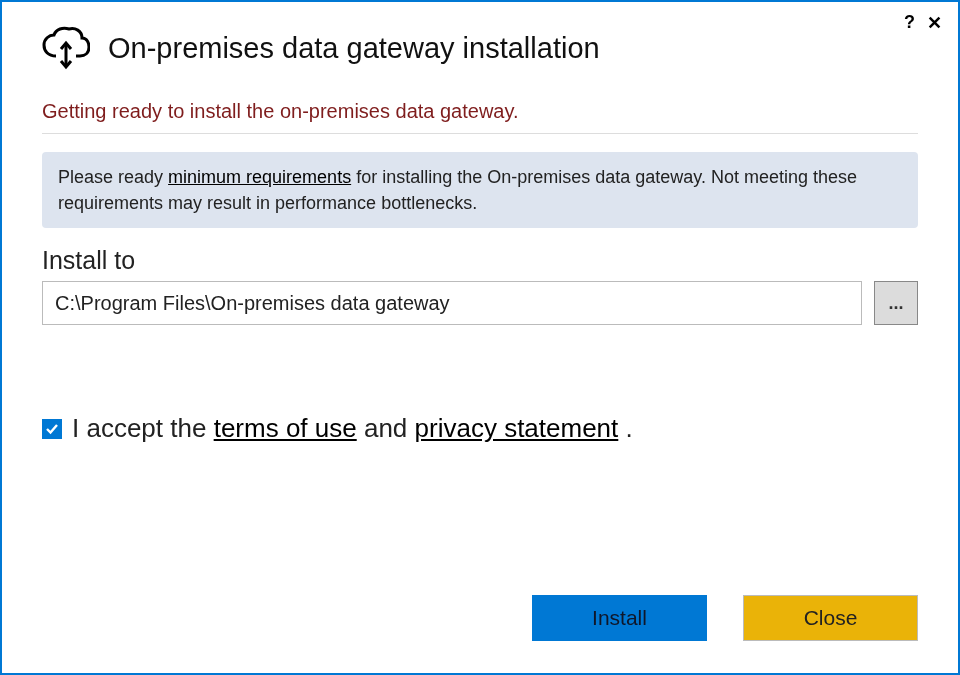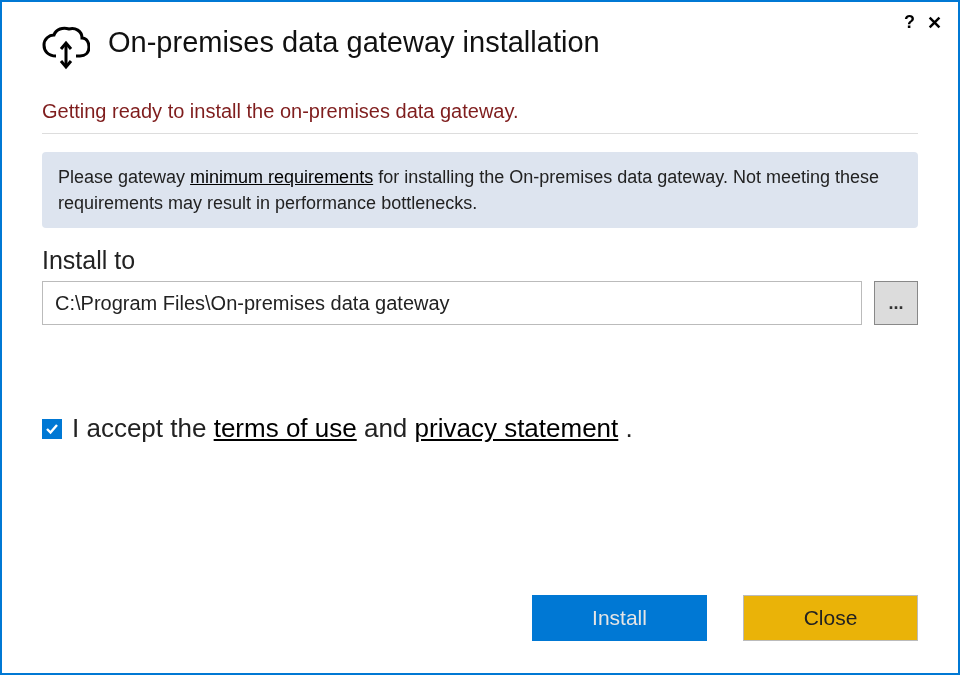--- a/index.html
+++ b/index.html
@@ -31,20 +31,21 @@
       color: #000;
     }
     .content {
       flex: 1;
       padding: 0 40px 0 40px;
       display: flex;
       flex-direction: column;
     }
     .header {
       display: flex;
+      align-items: center;
       gap: 18px;
       margin-top: -8px;
       margin-bottom: 30px;
     }
     .header h1 {
       font-size: 29px;
       font-weight: 400;
       color: #111;
     }
     .cloud-icon {
@@ -139,21 +140,21 @@
       width: 175px;
       height: 46px;
       font-size: 21px;
       font-weight: 400;
       border: none;
       cursor: pointer;
       font-family: inherit;
     }
     .btn-primary {
       background: #0078d4;
-      color: #e5e5e5;
+      color: #0f172a;
     }
     .btn-secondary {
       background: #eab308;
       color: #222;
       border: 1px solid #bbb;
       margin-left: 18px;
     }
   </style>
 </head>
 <body>
@@ -174,21 +175,21 @@
         <path d="M19 23 L24 17 L29 23" fill="none" stroke="#000" stroke-width="3"></path>
         <path d="M19 35 L24 41 L29 35" fill="none" stroke="#000" stroke-width="3"></path>
       </svg>
       <h1>On-premises data gateway installation</h1>
     </div>
 
     <div class="subtitle">Getting ready to install the on-premises data gateway.</div>
     <hr class="divider">
 
     <div class="notice">
-      <span>Please gateway </span><a href="#" class="link">minimum requirements</a><span> for installing the On-premises data gateway. Not meeting these requirements may result in performance bottlenecks.</span>
+      <span>Please ready </span><a href="#" class="link">minimum requirements</a><span> for installing the On-premises data gateway. Not meeting these requirements may result in performance bottlenecks.</span>
     </div>
 
     <div class="field-label">Install to</div>
     <div class="input-row">
       <input type="text" class="text-input" value="C:\Program Files\On-premises data gateway" style="">
       <button class="browse-btn">...</button>
     </div>
 
     <div class="accept-row">
       <div class="checkbox">

